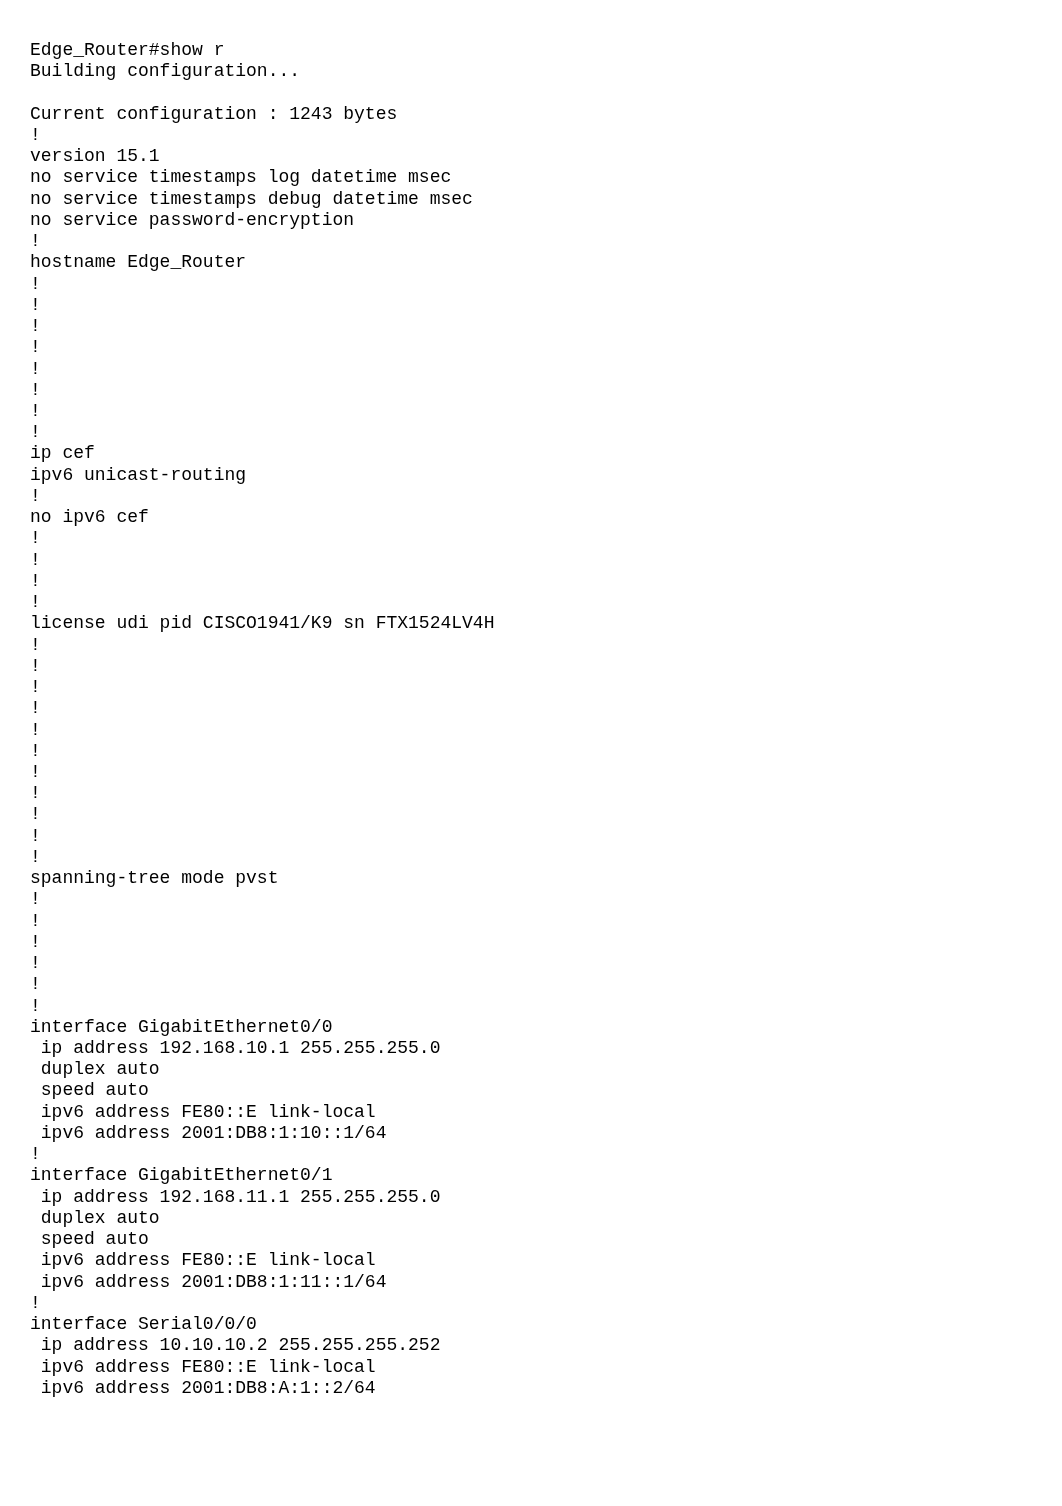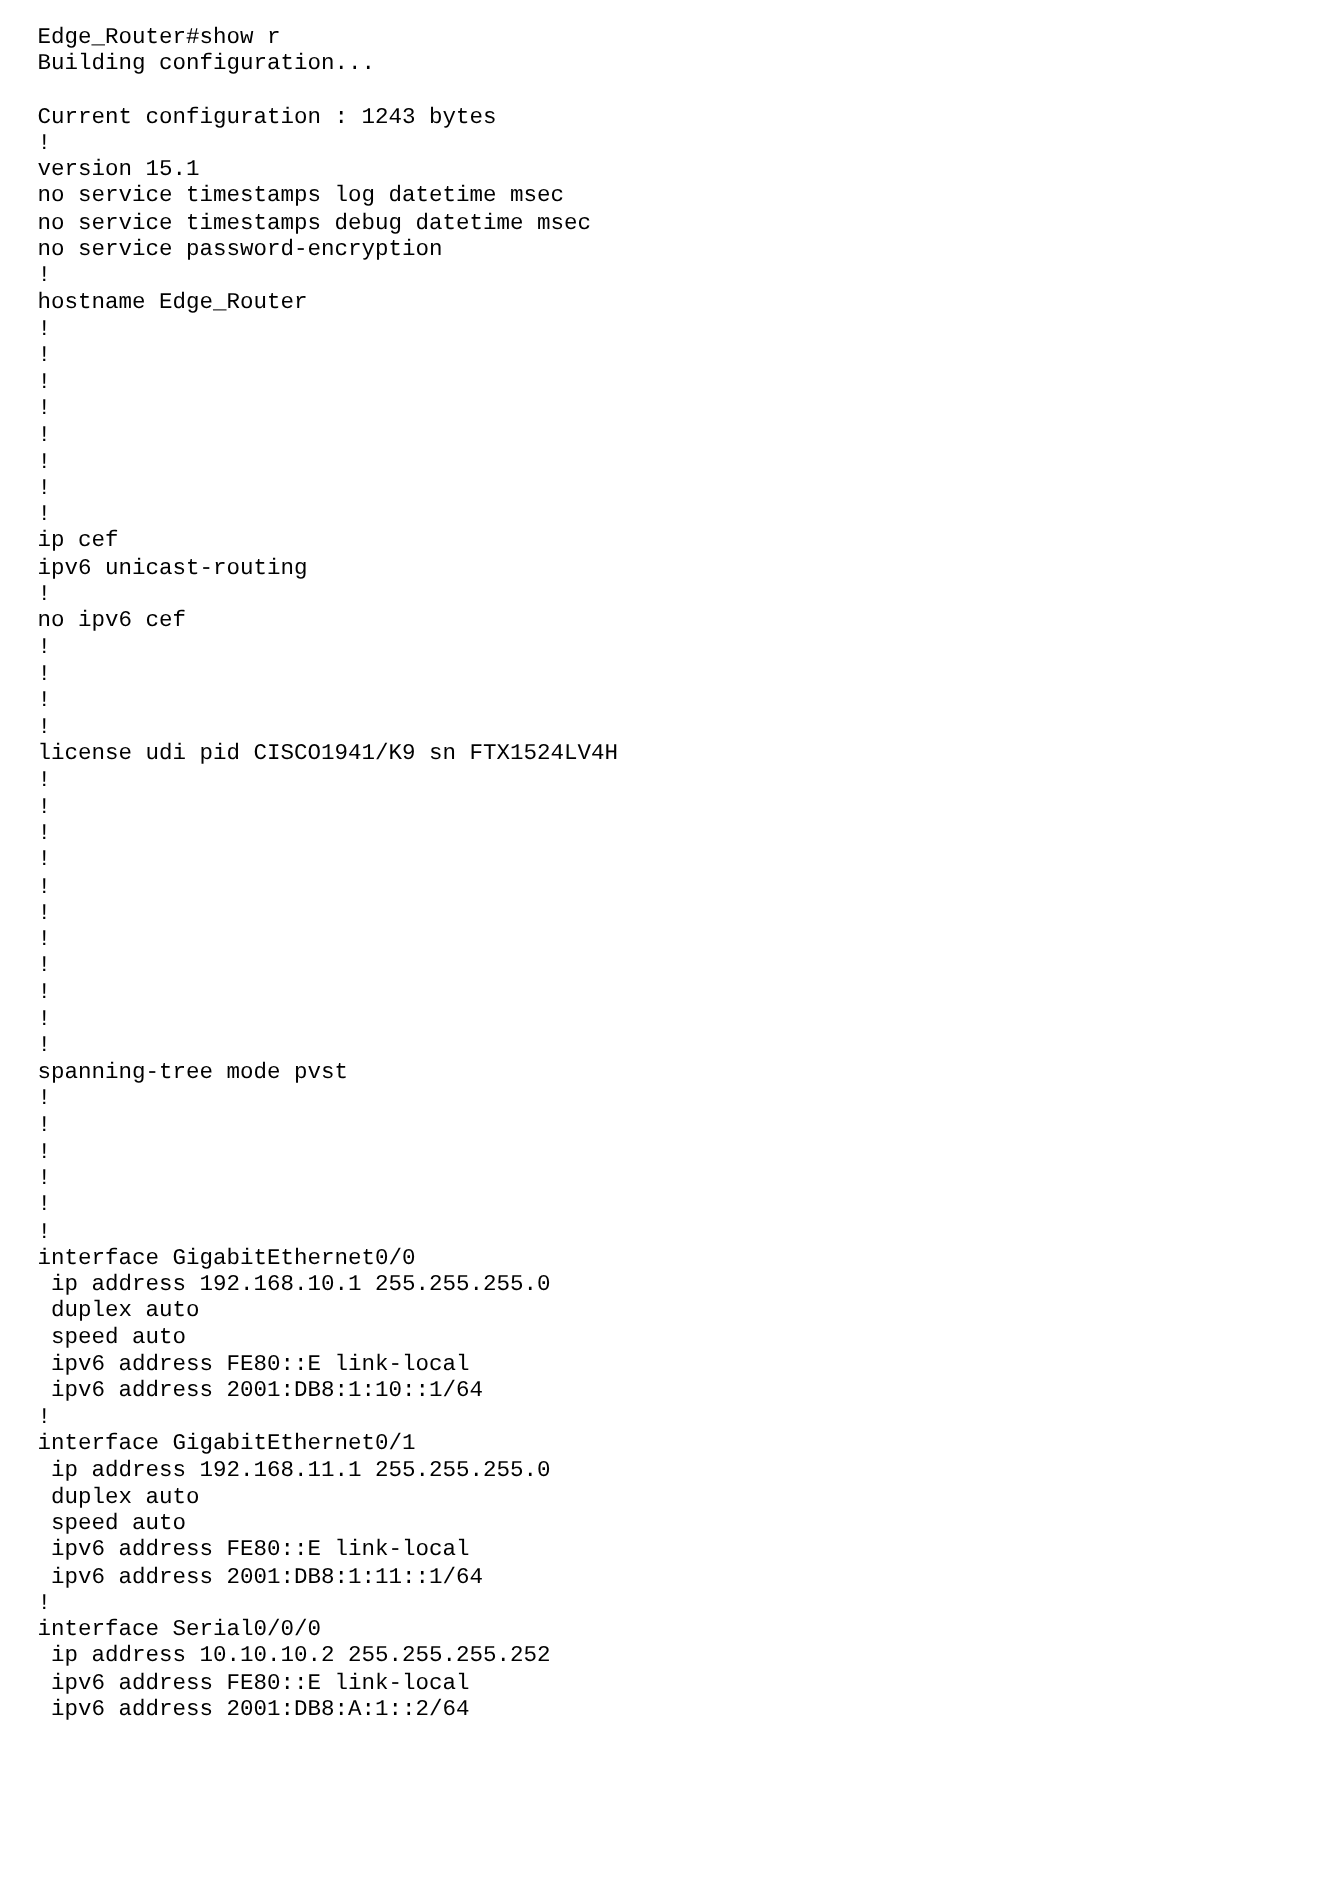--- a/index.html
+++ b/index.html
@@ -7,21 +7,21 @@
     padding: 0;
     background: #ffffff;
     width: 1062px;
   }
   pre.config {
     font-family: "Courier New", Courier, monospace;
     font-size: 18px;
     line-height: 1.18;
     white-space: pre;
     margin: 0;
-    padding: 20px 30px 30px 30px;
+    padding: 40px 30px 30px 30px;
     color: #000000;
   }
 </style>
 </head>
 <body>
 
 <pre class="config"><span>Edge_Router#show r</span>
 <span>Building configuration...</span>
 <span></span>
 <span>Current configuration : 1243 bytes</span>

